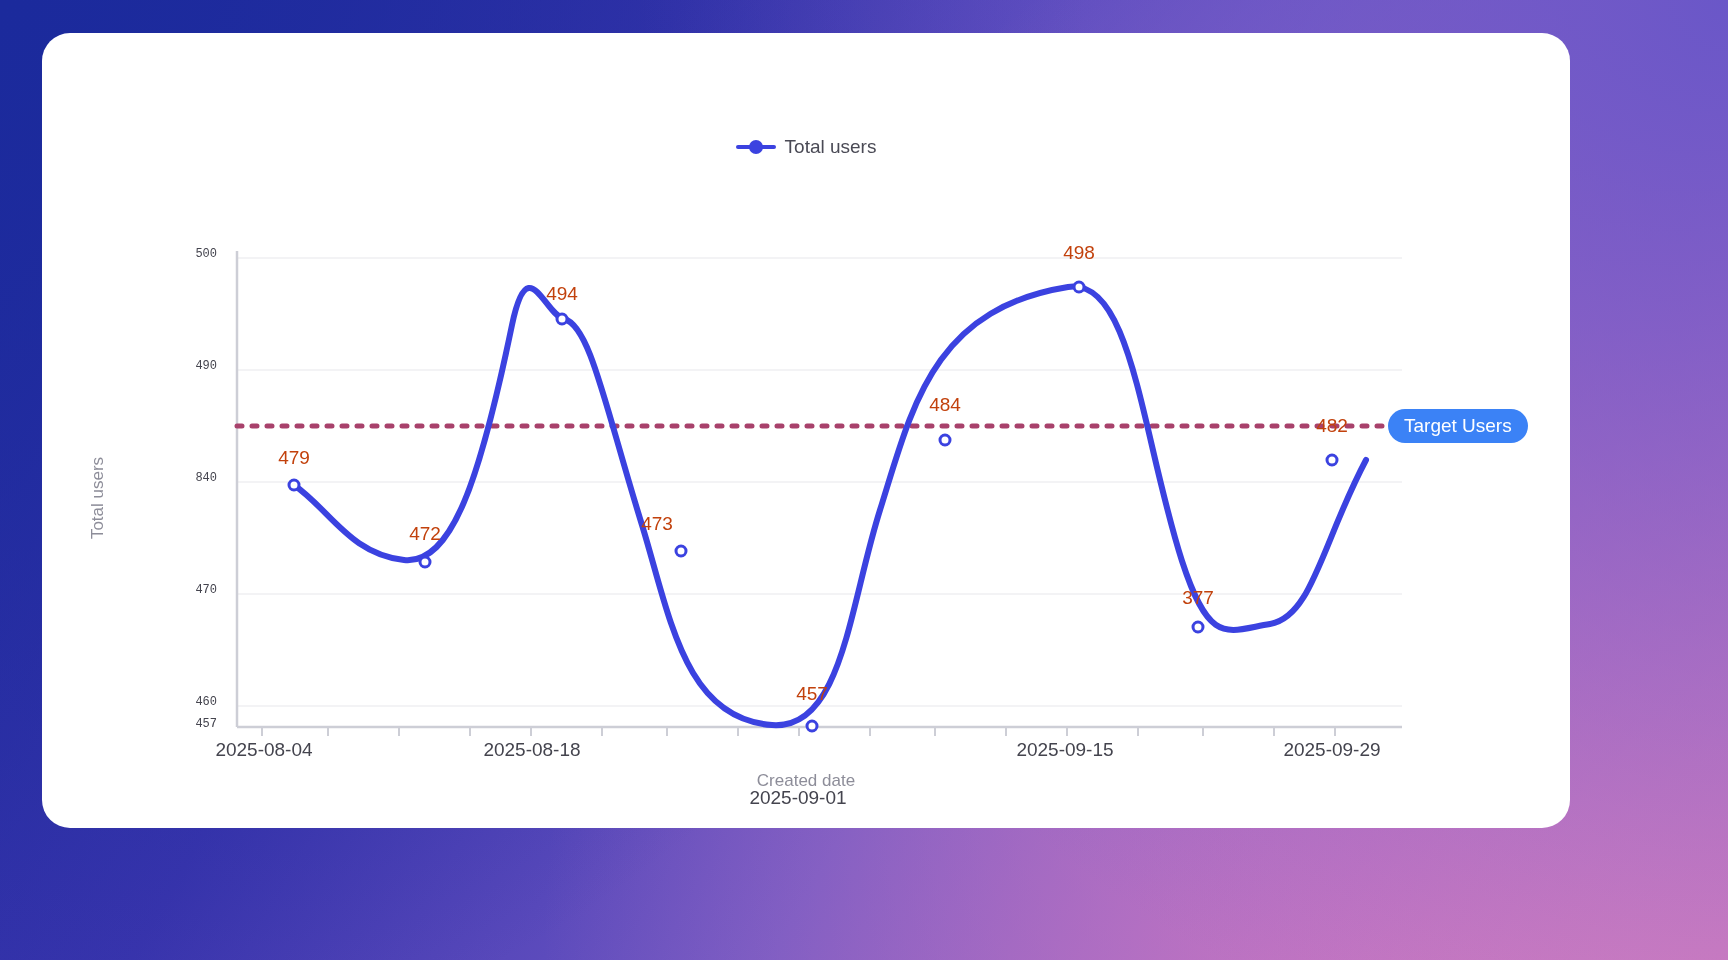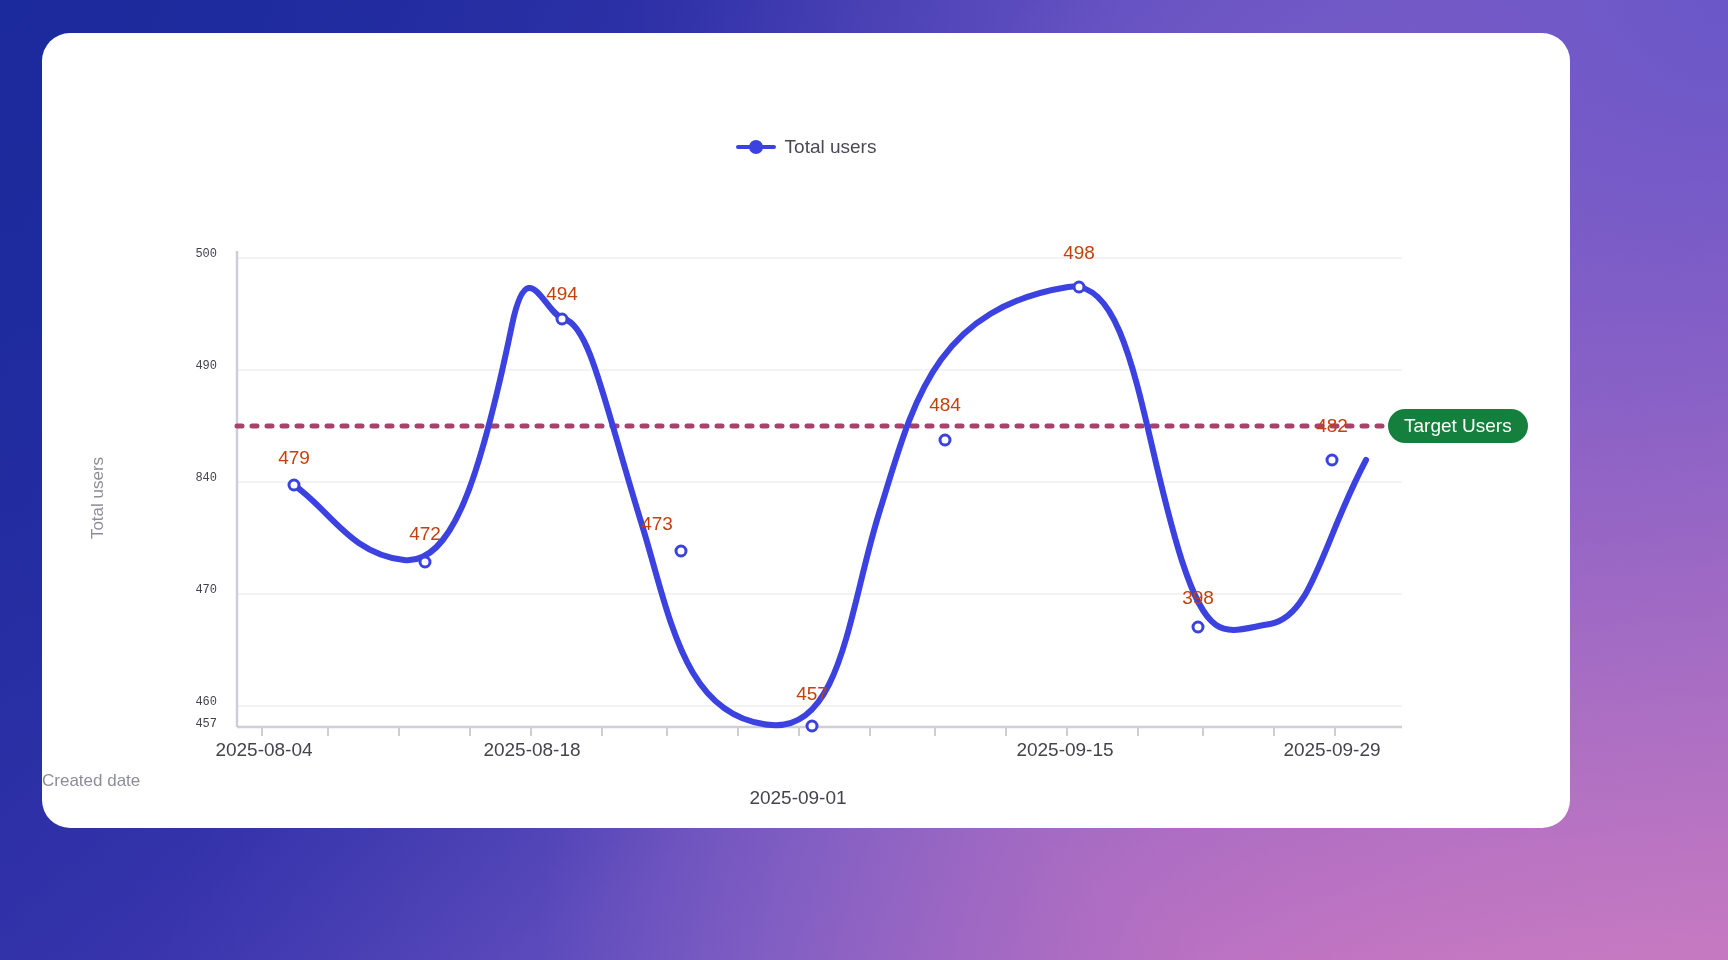--- a/index.html
+++ b/index.html
@@ -60,28 +60,28 @@
     text-align: center; width: 90px;
   }
   #ylabel-axis {
     position: absolute; left: -24px; top: 455px;
     width: 160px; text-align: center;
     font-size: 17px; color: #8d8d99;
     transform: rotate(-90deg);
   }
   #xlabel-axis {
     position: absolute; left: 0; right: 0; top: 738px;
-    text-align: left; font-size: 17px; color: #8d8d99;
+    text-align: center; font-size: 17px; color: #8d8d99;
   }
   #target-badge {
     position: absolute;
     top: 376px; left: 1346px;
     height: 34px; padding: 0 16px;
     display: flex; align-items: center;
-    background: #15803d;
+    background: #3b82f6;
     color: #ffffff; font-size: 19px;
     border-radius: 17px;
     white-space: nowrap;
   }
 </style>
 </head>
 <body>
 
 <div id="bg-gradient"></div>
 
@@ -173,21 +173,21 @@
     <div class="xtick-label" style="left:923px; top:706px;">2025-09-15</div>
     <div class="xtick-label" style="left:1190px; top:706px;">2025-09-29</div>
 
     <div class="pt-label" style="left:207px; top:414px;">479</div>
     <div class="pt-label" style="left:338px; top:490px;">472</div>
     <div class="pt-label" style="left:475px; top:250px;">494</div>
     <div class="pt-label" style="left:570px; top:480px;">473</div>
     <div class="pt-label" style="left:725px; top:650px;">457</div>
     <div class="pt-label" style="left:858px; top:361px;">484</div>
     <div class="pt-label" style="left:992px; top:209px;">498</div>
-    <div class="pt-label" style="left:1111px; top:554px;">398</div>
+    <div class="pt-label" style="left:1111px; top:554px;">377</div>
     <div class="pt-label" style="left:1245px; top:382px;">482</div>
 
     <div id="ylabel-axis">Total users</div>
     <div id="xlabel-axis">Created date</div>
 
     <div id="target-badge">Target Users</div>
 
   </div>
 </div>
 

